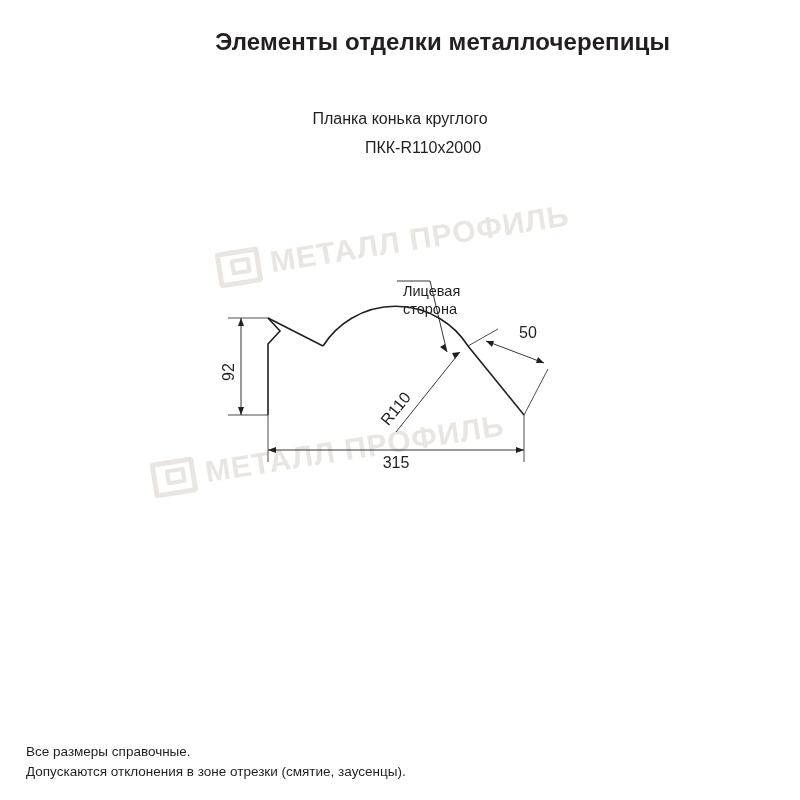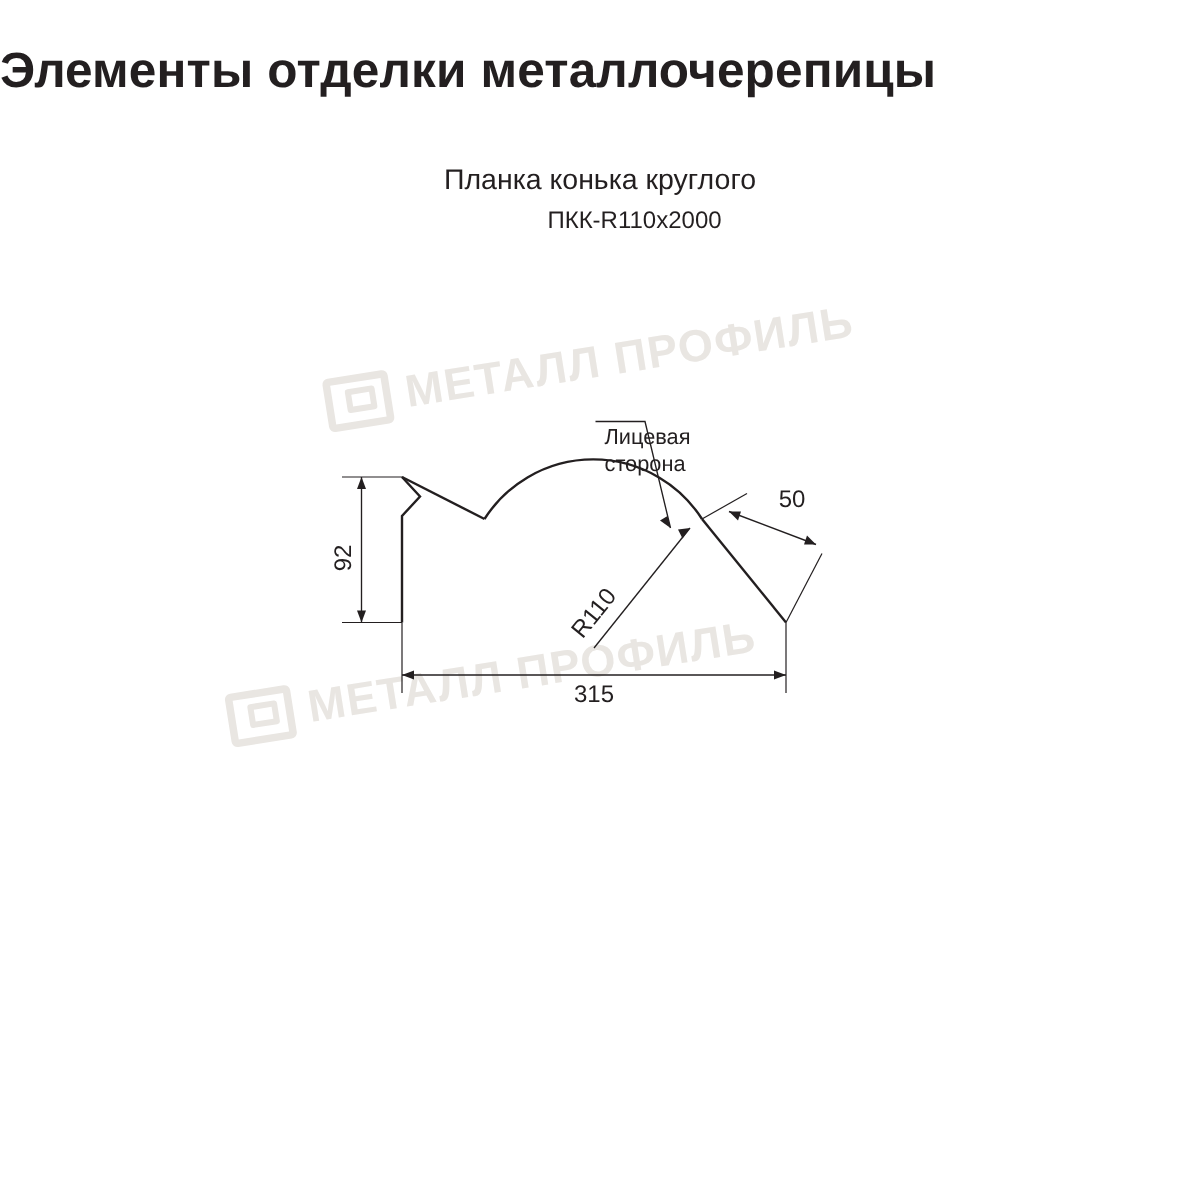--- a/index.html
+++ b/index.html
@@ -17,33 +17,33 @@
   }
   .page {
     position: absolute;
     inset: 0;
   }
   .title {
     position: absolute;
     top: 28px;
     left: 0;
     width: 670px;
-    text-align: left;
-    font-size: 33px;
+    text-align: right;
+    font-size: 24px;
     font-weight: bold;
     letter-spacing: 0.1px;
     color: #231f20;
   }
   .subtitle {
     position: absolute;
     top: 110px;
     left: 0;
     width: 800px;
     text-align: center;
-    font-size: 19px;
+    font-size: 16px;
     color: #231f20;
   }
   .code {
     position: absolute;
     top: 139px;
     left: 0;
     width: 800px;
     text-align: center;
     font-size: 16px;
     color: #231f20;
@@ -186,14 +186,18 @@
       <g>
         <polyline points="297,81 330,81 347,152" stroke="#231f20" stroke-width="0.9" fill="none"></polyline>
         <path d="M 347,152 L 340,147 L 345,144 Z" fill="#231f20"></path>
         <text x="303" y="96" font-size="14.5">Лицевая</text>
         <text x="303" y="114" font-size="14.5">сторона</text>
       </g>
 
     </svg>
   </div>
 
+  <div class="footnotes">
+    <div>Все размеры справочные.</div>
+    <div>Допускаются отклонения в зоне отрезки (смятие, заусенцы).</div>
+  </div>
 
 </div>
 
 </body></html>

